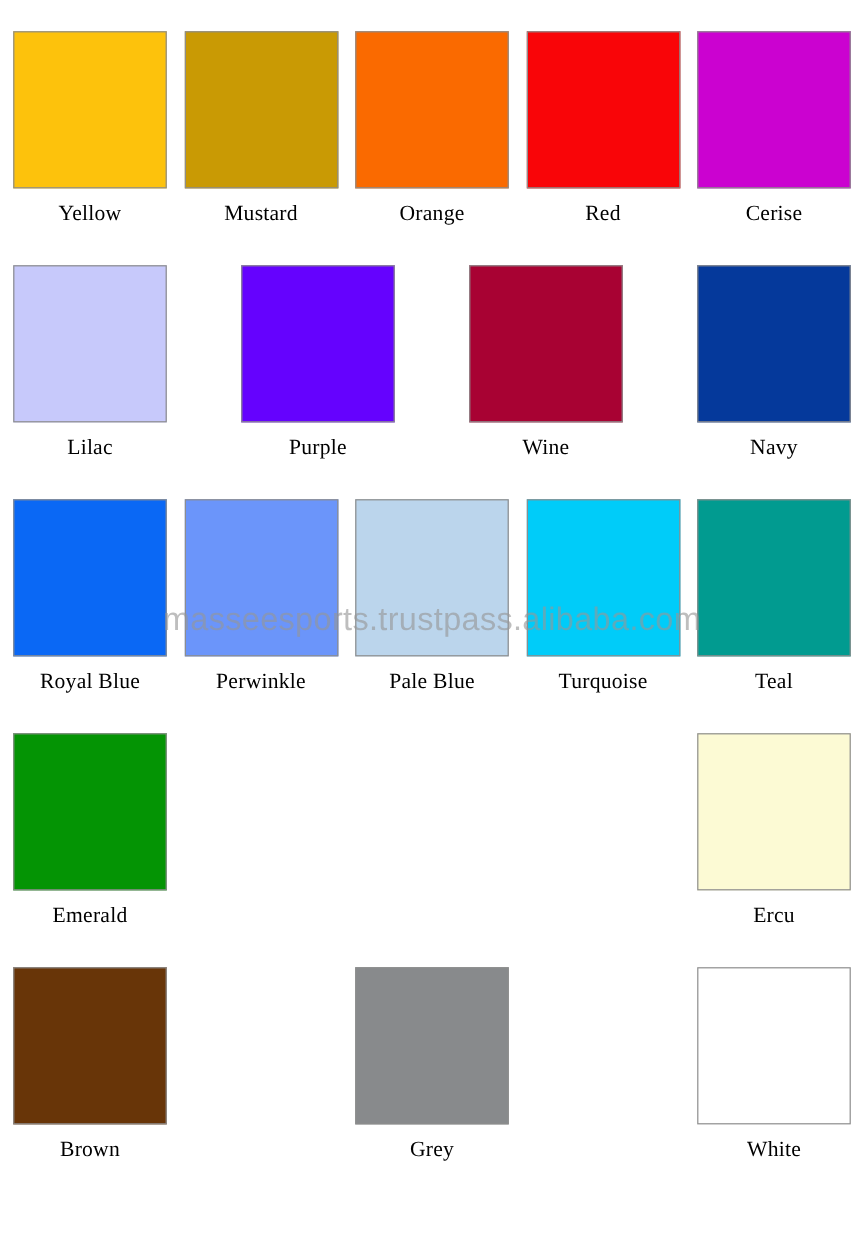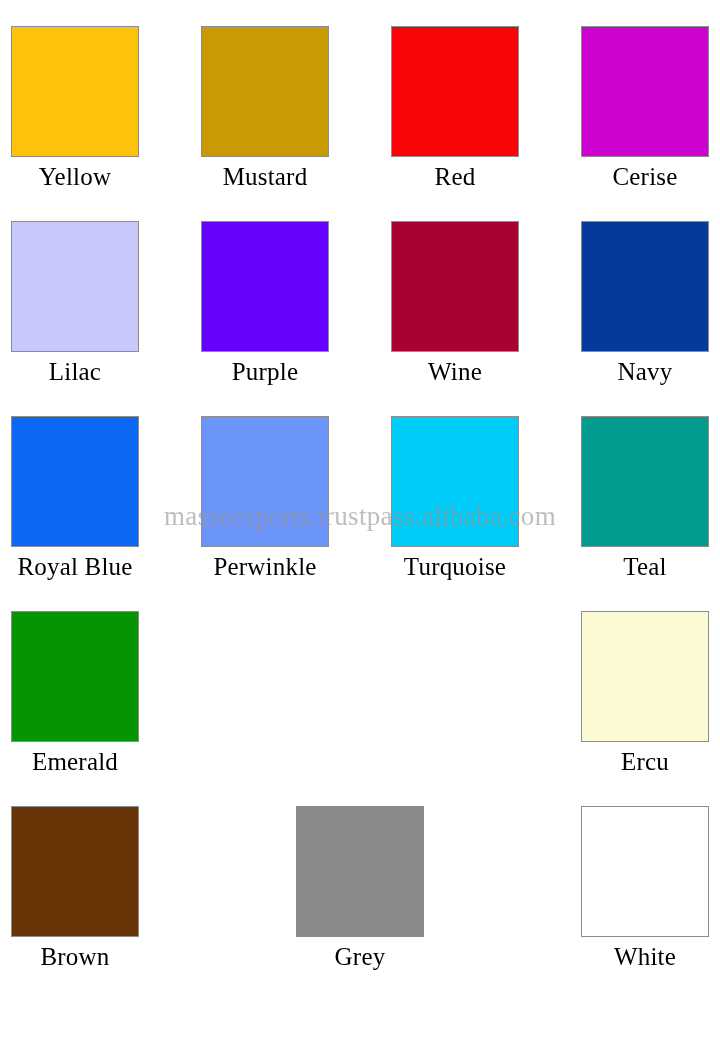--- a/index.html
+++ b/index.html
@@ -47,38 +47,38 @@
   .swatch-chip {
     width: 128px;
     height: 131px;
     border: 1px solid #8d8d8d;
     box-sizing: border-box;
   }
 
   .swatch-label {
     margin-top: 5px;
     font-family: "Liberation Serif", "DejaVu Serif", serif;
-    font-size: 25px;
+    font-size: 18px;
     line-height: 30px;
     color: #000000;
     text-align: center;
     white-space: nowrap;
     letter-spacing: 0.2px;
     font-weight: 400;
   }
 
   
   #watermark {
     position: absolute;
     left: 0;
     right: 0;
     top: 500px;
     text-align: center;
     pointer-events: none;
-    font-family: Liberation Serif, serif;
+    font-family: Liberation Sans, sans-serif;
     font-size: 27px;
     line-height: 32px;
     letter-spacing: 0.3px;
     color: rgba(150, 150, 150, 0.62);
     white-space: nowrap;
     user-select: none;
   }
 </style>
 </head>
 <body>
@@ -86,20 +86,24 @@
 <div id="color-chart">
   <div id="swatch-grid">
       <div class="swatch-row">
         <div class="swatch-cell">
           <div class="swatch-chip" style="background-color: rgb(253, 194, 12);"></div>
           <div class="swatch-label">Yellow</div>
         </div>
         <div class="swatch-cell">
           <div class="swatch-chip" style="background-color: rgb(201, 154, 4);"></div>
           <div class="swatch-label">Mustard</div>
+        </div>
+        <div class="swatch-cell">
+          <div class="swatch-chip" style="background-color: rgb(250, 106, 0);"></div>
+          <div class="swatch-label">Orange</div>
         </div>
         <div class="swatch-cell">
           <div class="swatch-chip" style="background-color: rgb(249, 5, 8);"></div>
           <div class="swatch-label">Red</div>
         </div>
         <div class="swatch-cell">
           <div class="swatch-chip" style="background-color: rgb(203, 2, 208);"></div>
           <div class="swatch-label">Cerise</div>
         </div>
       </div>
@@ -122,20 +126,24 @@
         </div>
       </div>
       <div class="swatch-row">
         <div class="swatch-cell">
           <div class="swatch-chip" style="background-color: rgb(10, 104, 245);"></div>
           <div class="swatch-label">Royal Blue</div>
         </div>
         <div class="swatch-cell">
           <div class="swatch-chip" style="background-color: rgb(107, 149, 250);"></div>
           <div class="swatch-label">Perwinkle</div>
+        </div>
+        <div class="swatch-cell">
+          <div class="swatch-chip" style="background-color: rgb(187, 213, 236);"></div>
+          <div class="swatch-label">Pale Blue</div>
         </div>
         <div class="swatch-cell">
           <div class="swatch-chip" style="background-color: rgb(0, 204, 249);"></div>
           <div class="swatch-label">Turquoise</div>
         </div>
         <div class="swatch-cell">
           <div class="swatch-chip" style="background-color: rgb(1, 155, 144);"></div>
           <div class="swatch-label">Teal</div>
         </div>
       </div>

